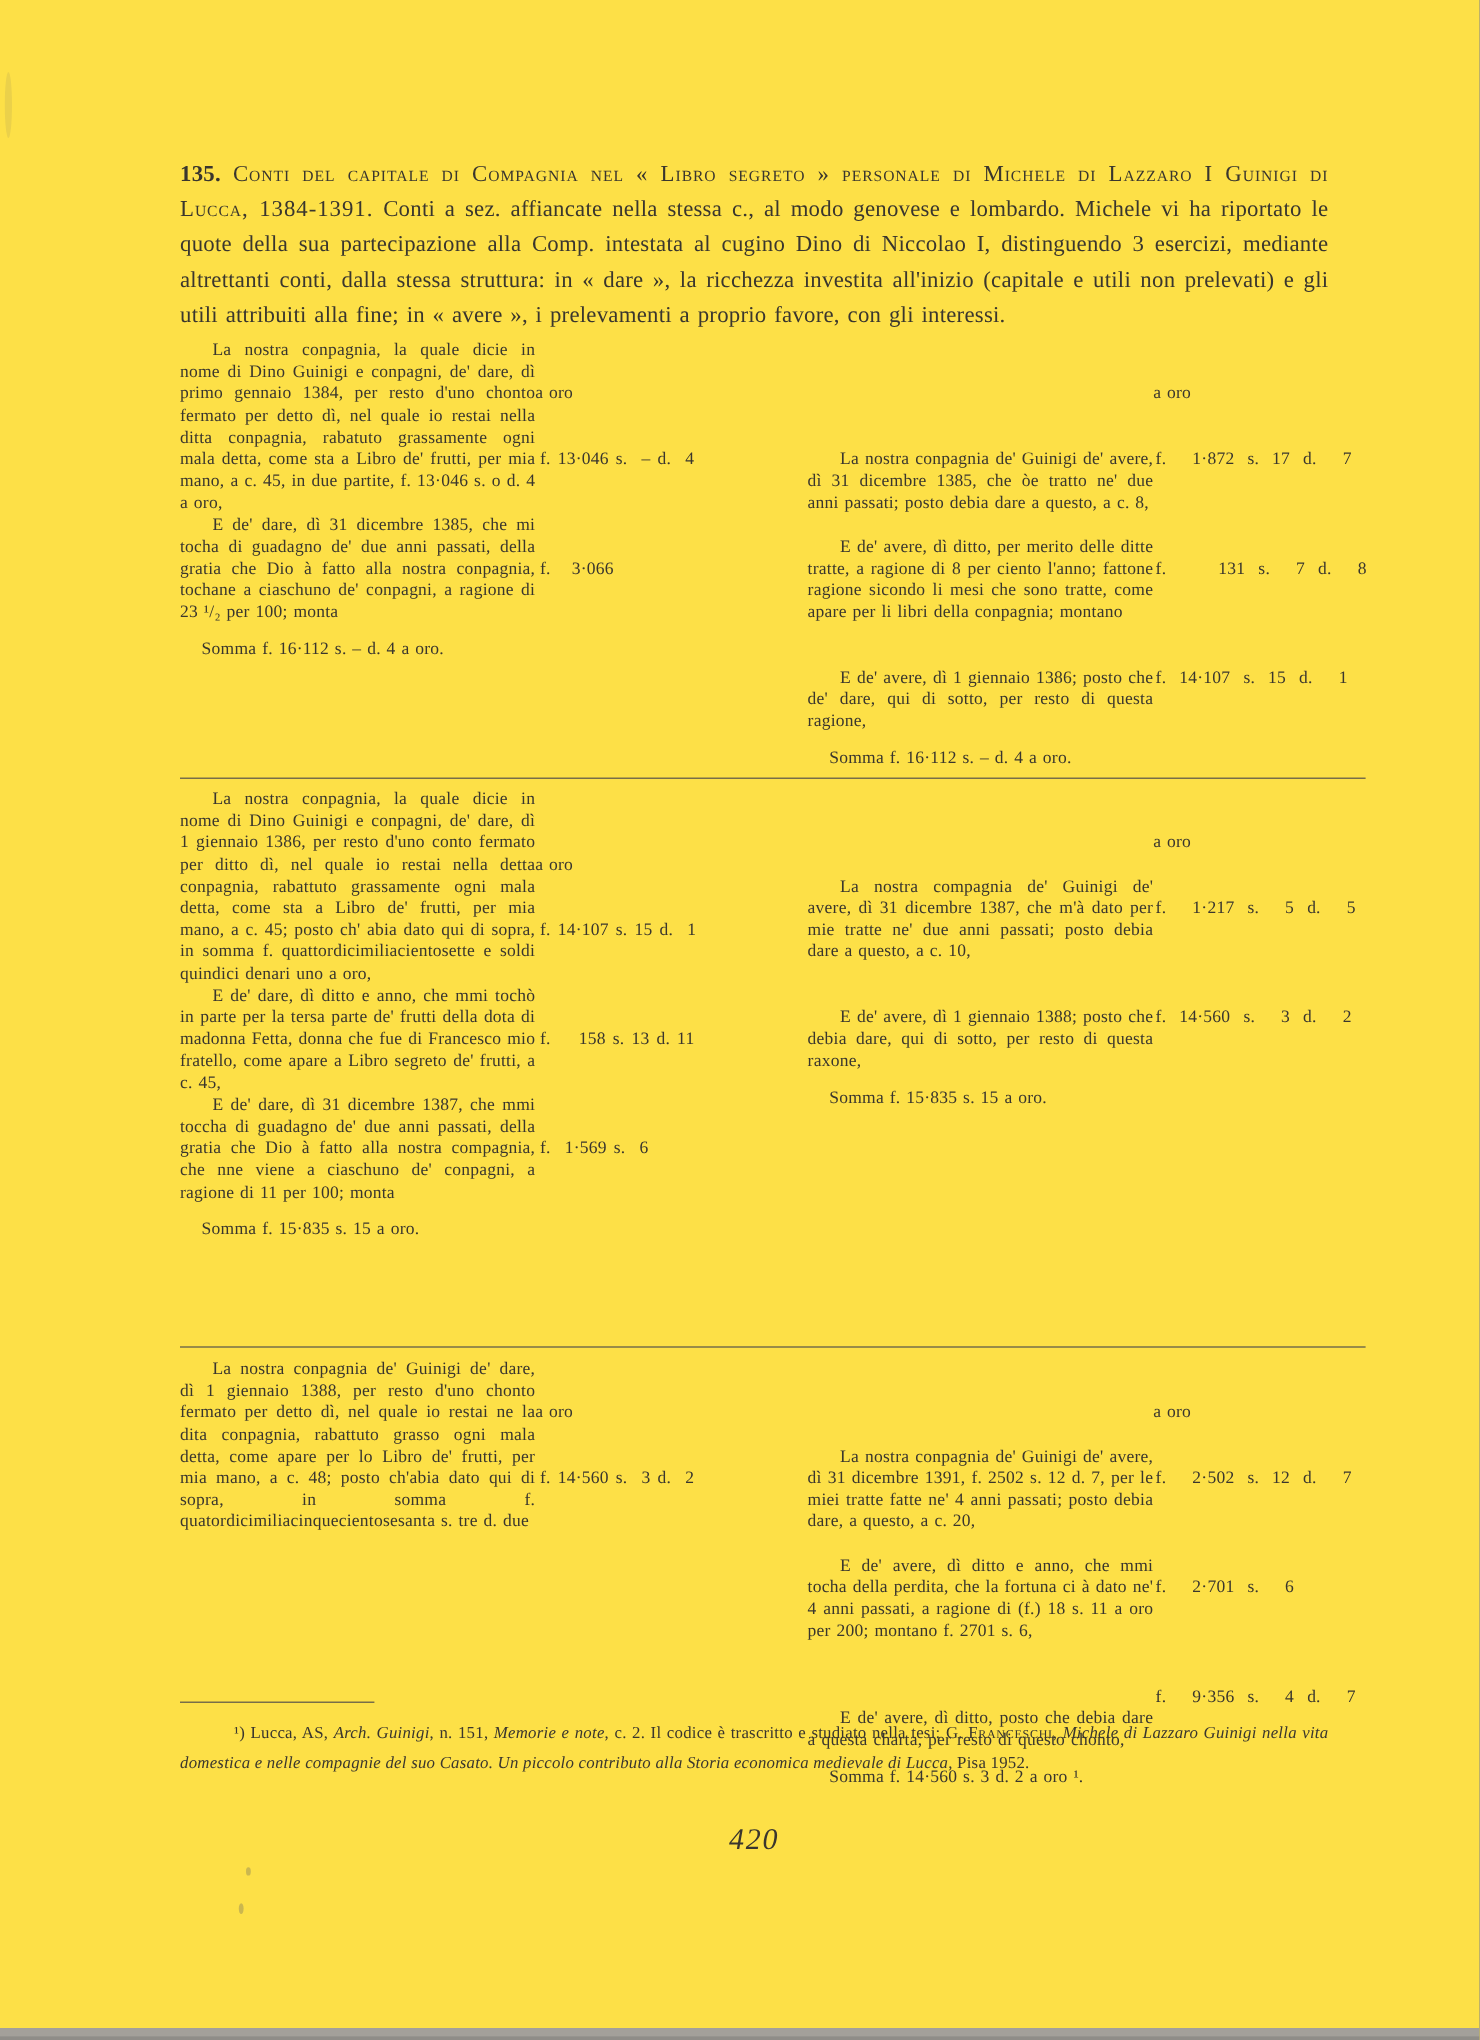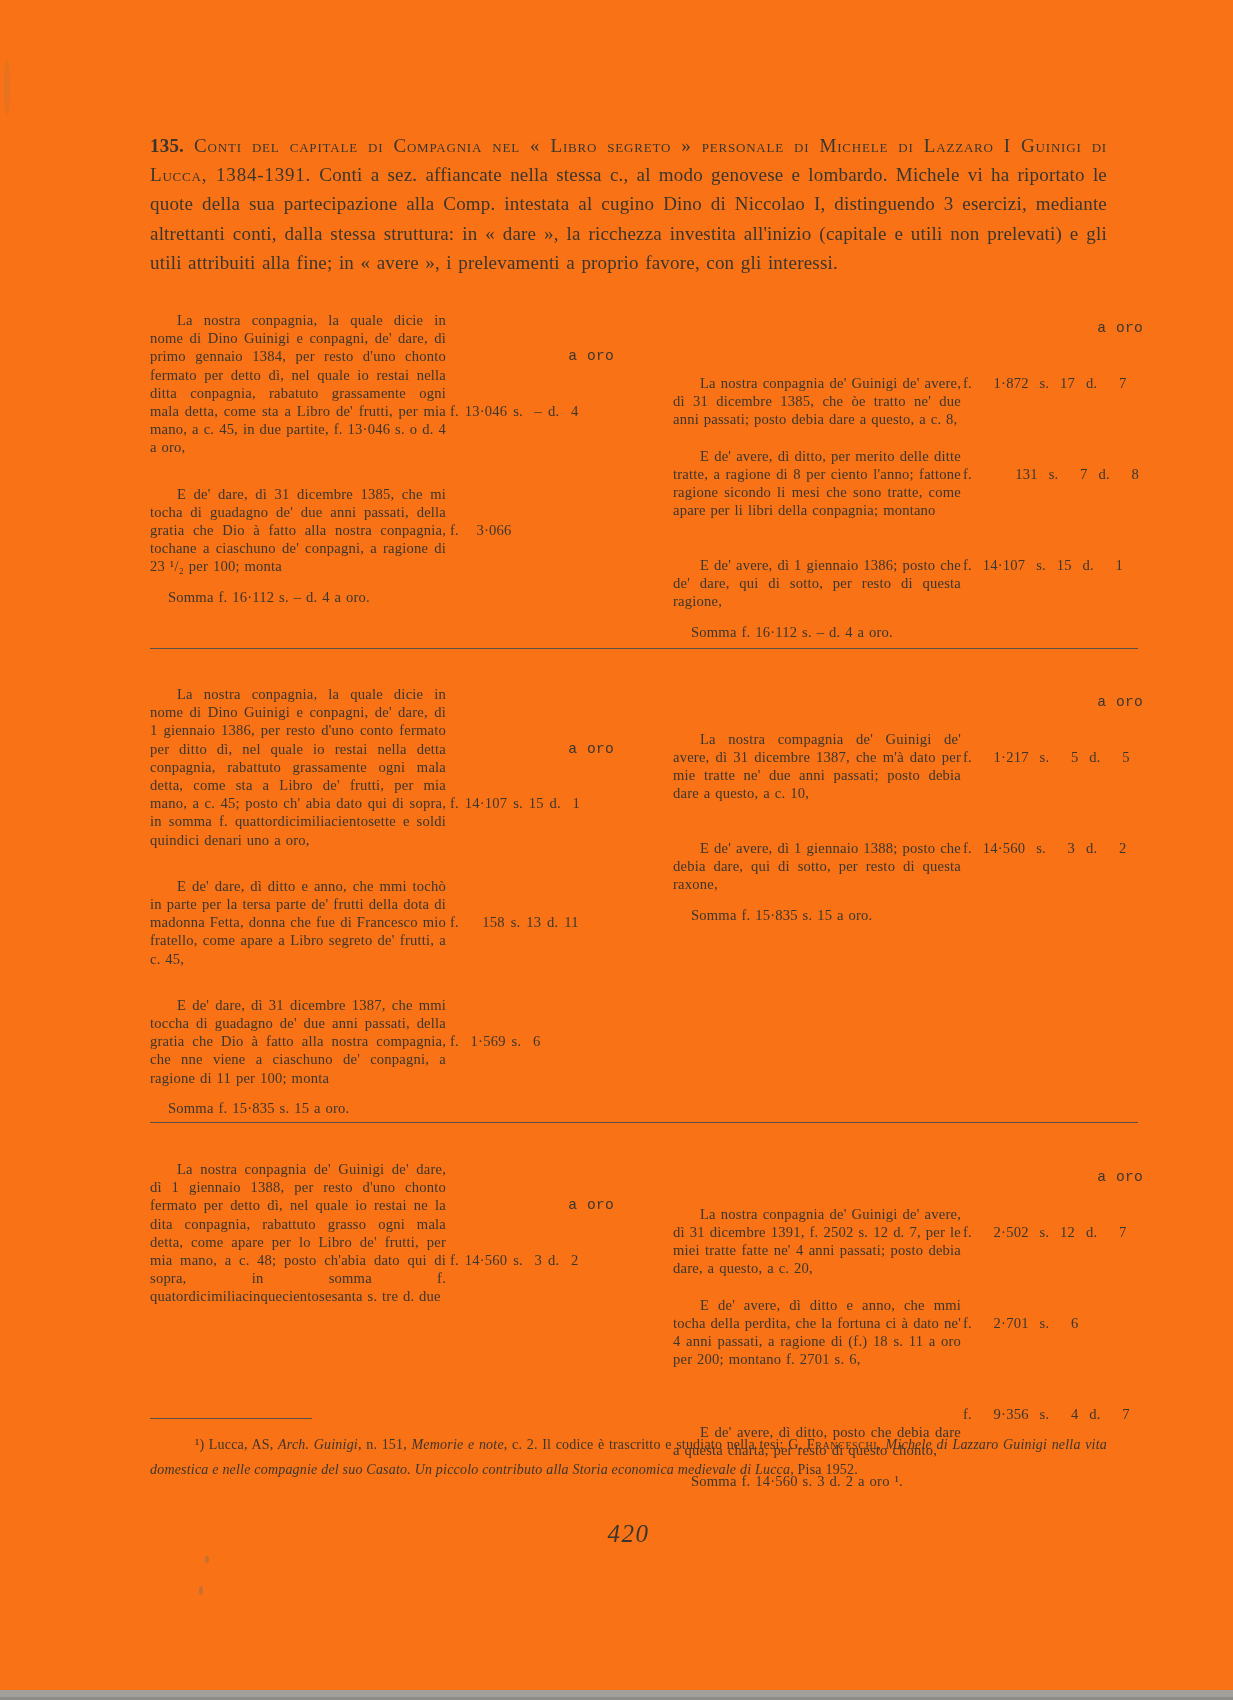--- a/index.html
+++ b/index.html
@@ -1,20 +1,20 @@
 <!DOCTYPE html>
 <html><head>
 <meta charset="utf-8">
 <style>
   html,body{margin:0;padding:0;background:#888;}
   #page{
     position:relative;
     width:1233px;height:1700px;
     margin:0 auto;
-    background:#f97316;
+    background:#fde047;
     color:#3a362e;
     font-family:"Liberation Serif","DejaVu Serif",serif;
     overflow:hidden;
   }
   
   .header{
     position:absolute;left:150px;top:112px;width:957px;
     font-size:19px;line-height:29.2px;
     text-align:justify;
     letter-spacing:0.2px;word-spacing:1.5px;
@@ -31,24 +31,24 @@
   .row-1{top:283px;}
   .row-2{top:657px;}
   .row-3{top:1132px;}
   .col{display:block;}
   .col-dare{width:468px;}
   .col-avere{width:534px;margin-left:55px;}
   .entry{display:flex;align-items:flex-end;}
   .etext{
     margin:0;text-align:justify;text-indent:27px;
   }
-  .col-dare .etext{width:296px;margin-top:28px;}
+  .col-dare .etext{width:296px;}
   .col-avere .etext{width:288px;}
   .eamt{flex:1;white-space:pre;}
-  .alabel{text-align:right;font-family:Liberation Mono, monospace;}
+  .alabel{}
   .col-dare .alabel{padding-right:4px;}
   .col-avere .alabel{padding-right:64px;}
   .aval{word-spacing:2px;}
   .col-dare .aval{padding-left:4px;}
   .col-avere .aval{padding-left:2px;word-spacing:7px;}
   .somma{margin:12px 0 0 18px;}
   
   .rule{
     position:absolute;left:150px;width:988px;height:0;
     border-top:1.3px solid #57534a;

